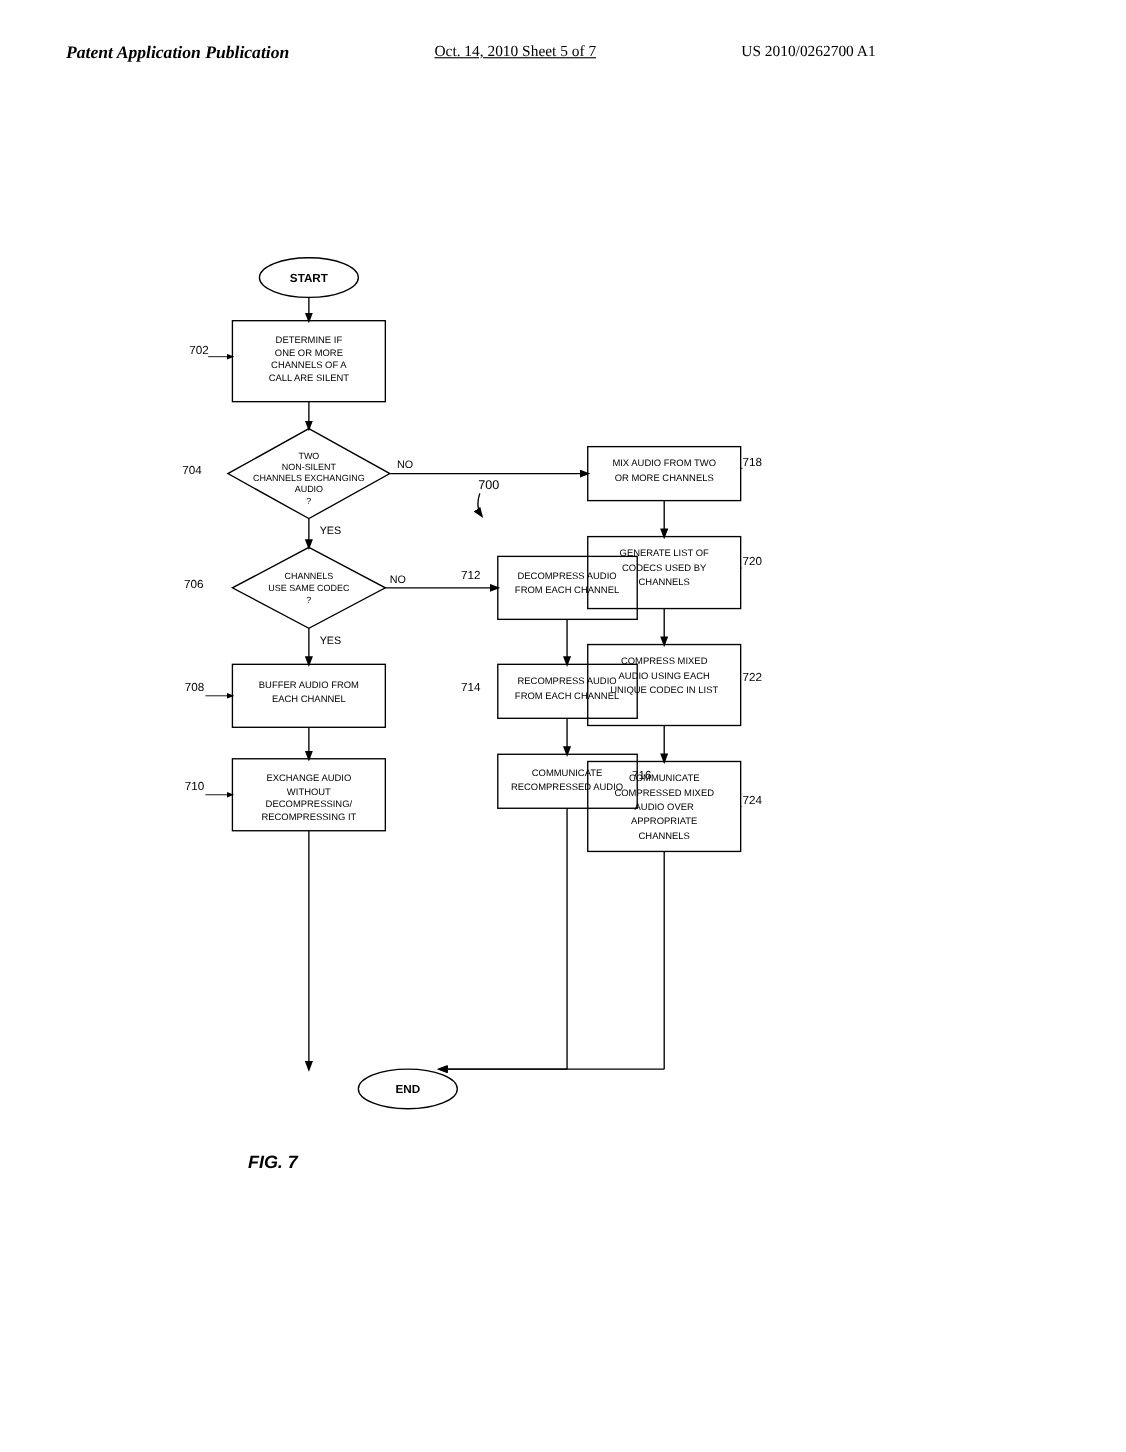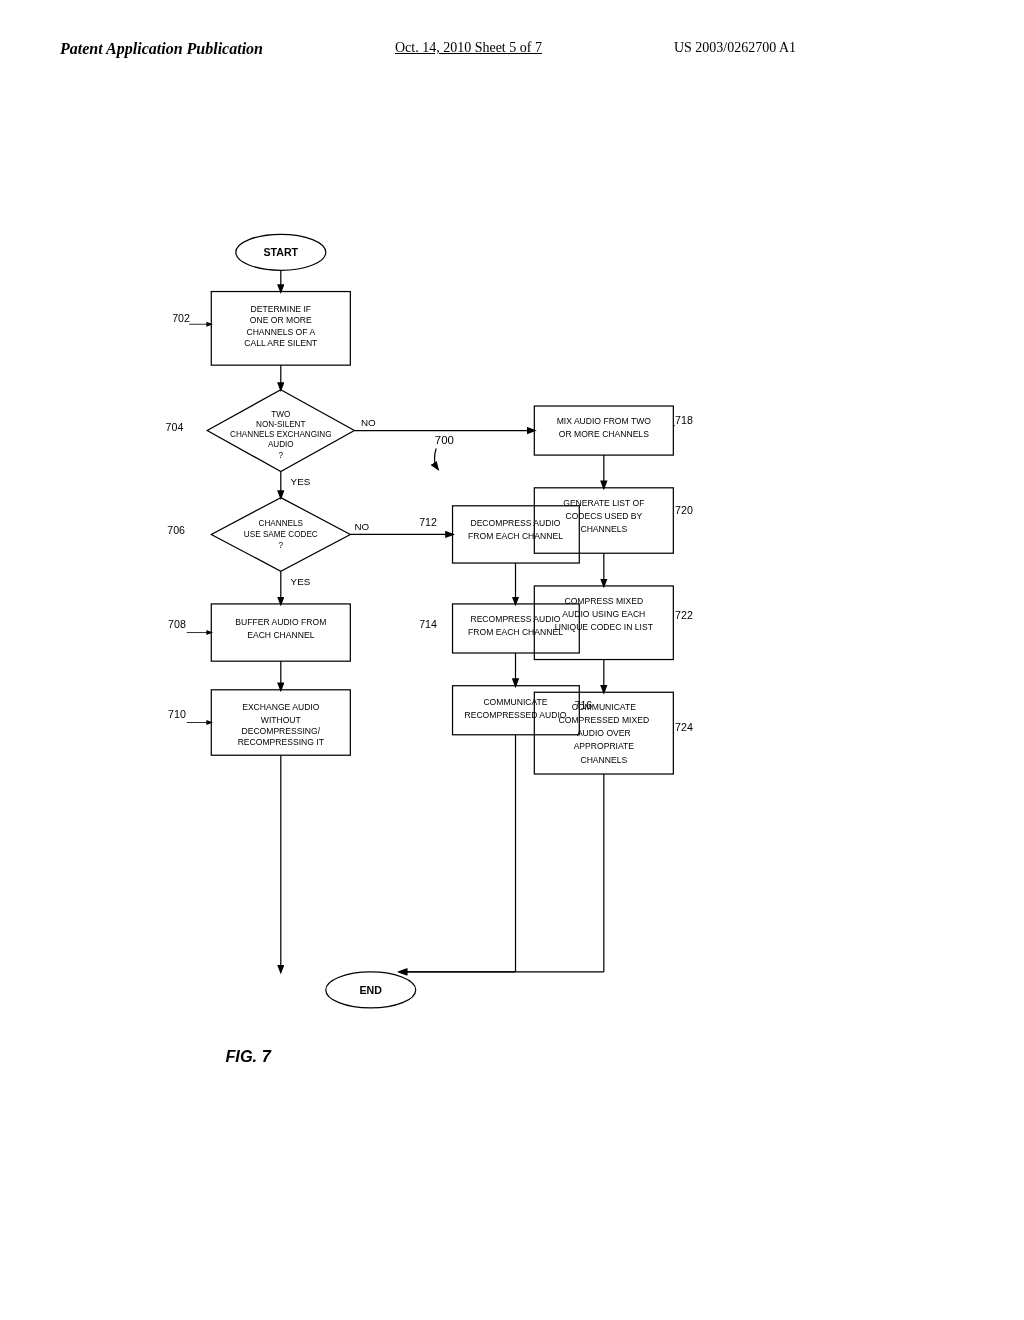--- a/index.html
+++ b/index.html
@@ -62,21 +62,21 @@
       height: 100%;
     }
   </style>
 </head>
 <body>
 
 <div class="page">
   <div class="header">
     <div class="header-left">Patent Application Publication</div>
     <div class="header-center">Oct. 14, 2010    Sheet 5 of 7</div>
-    <div class="header-right">US 2003/0262700 A1</div>
+    <div class="header-right">US 2010/0262700 A1</div>
   </div>
 
   <div class="diagram-area">
     <svg viewBox="0 0 900 1100" xmlns="http://www.w3.org/2000/svg">
 
       <defs>
         <marker id="arrow" markerWidth="8" markerHeight="8" refX="6" refY="3" orient="auto">
           <path d="M0,0 L0,6 L8,3 z" fill="#000"></path>
         </marker>
       </defs>

